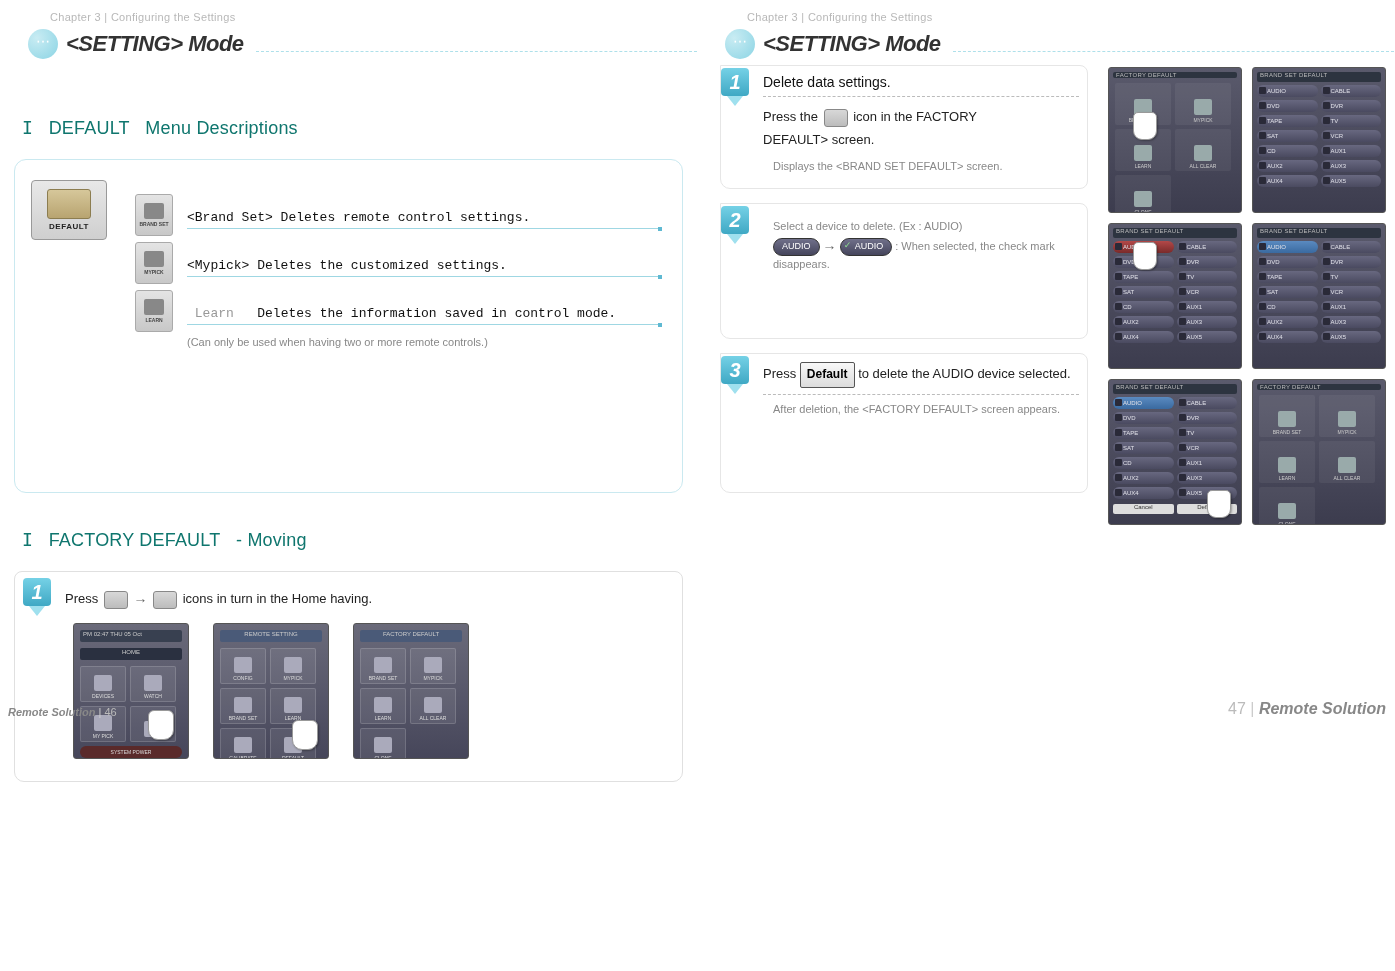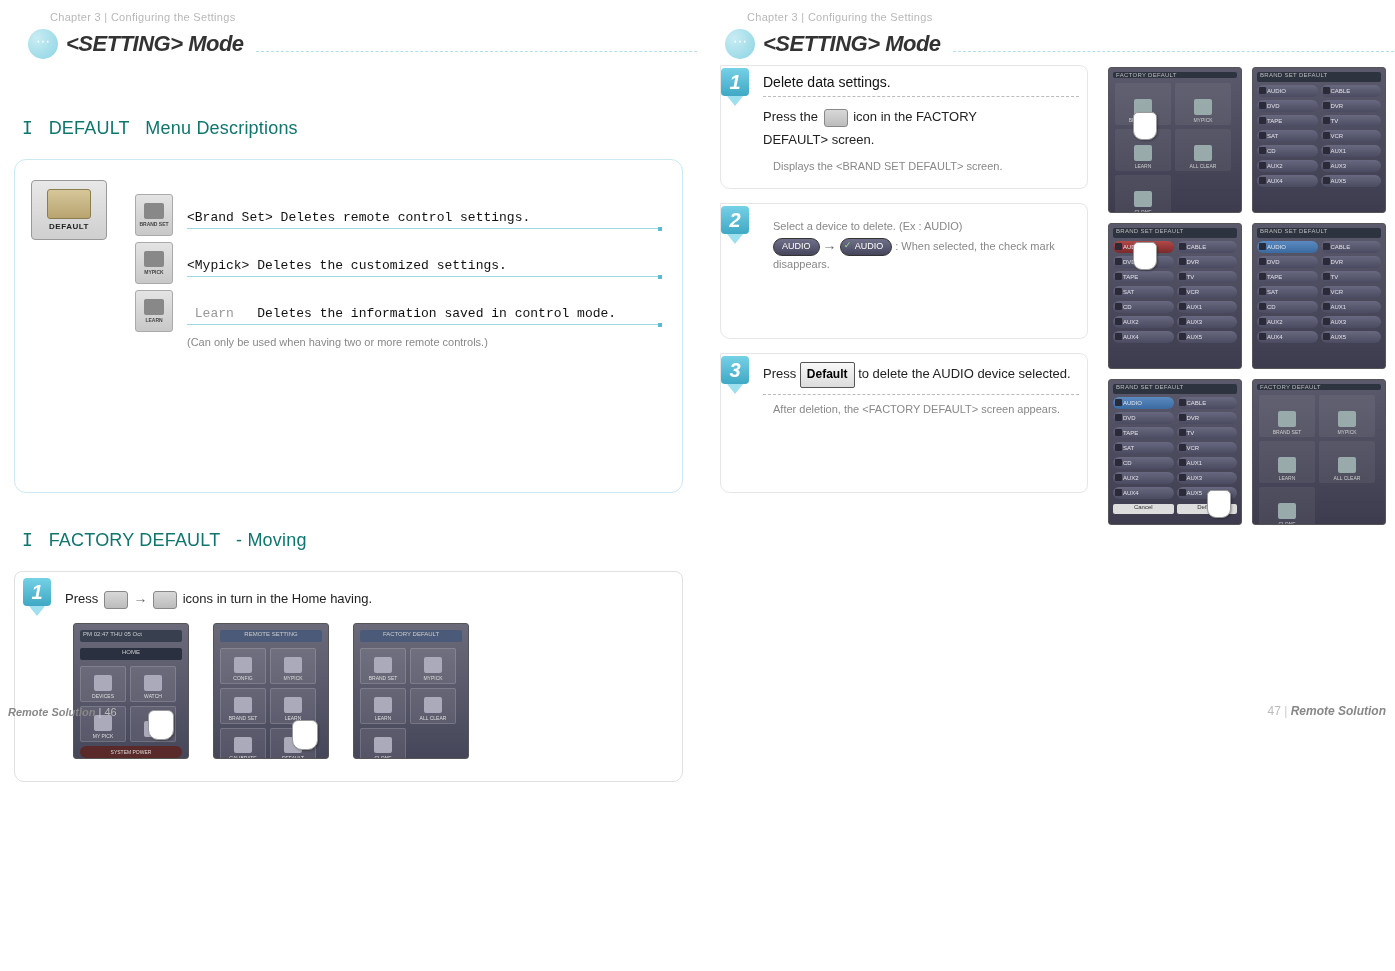--- a/index.html
+++ b/index.html
@@ -386,21 +386,21 @@
   }
   .footer-left {
     position: absolute;
     left: 8px; bottom: 12px;
     font-size: 11px;
     color: #bbb;
   }
   .footer-right {
     position: absolute;
     right: 8px; bottom: 12px;
-    font-size: 12px;
+    font-size: 16px;
     color: #bbb;
   }
   .footer-left b, .footer-right b { color: #888; font-style: italic; font-weight: bold; }
   .arrow { color: #666; font-size: 14px; }
 </style>
 </head>
 <body>
 
 <div class="page page-left">
   <div class="chapter-header">Chapter 3 | Configuring the Settings</div>

